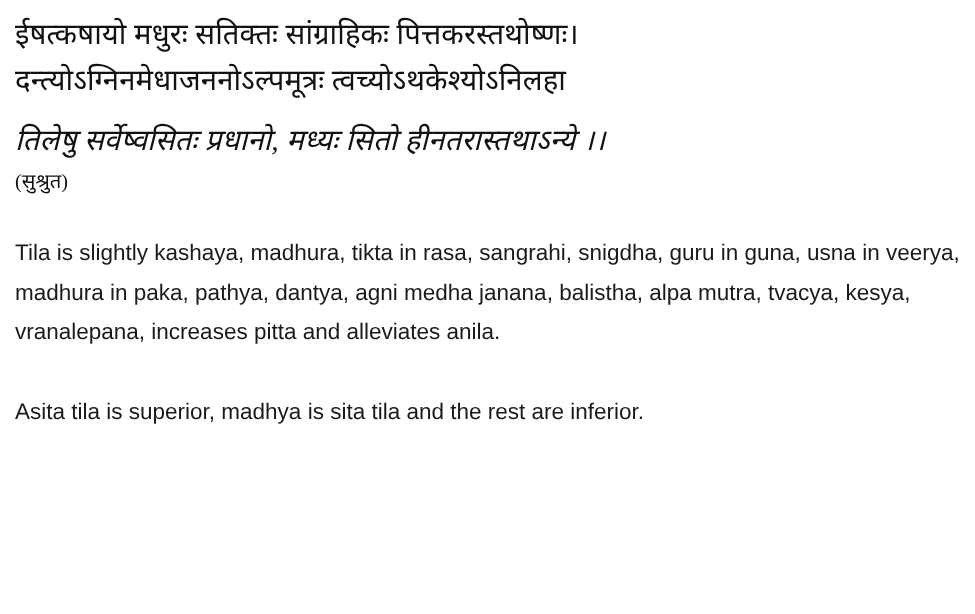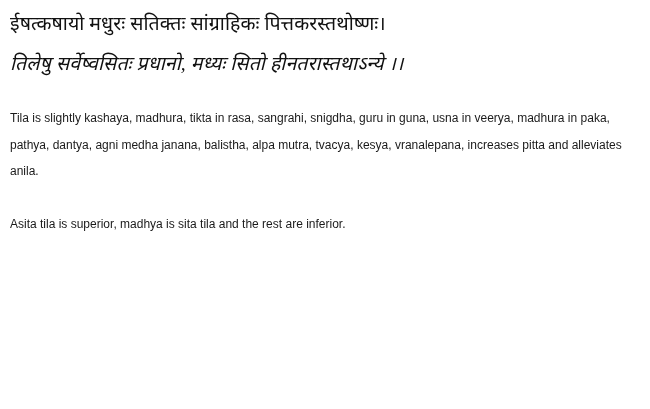--- a/index.html
+++ b/index.html
@@ -38,40 +38,42 @@
   .attribution {
     font-family: "Liberation Serif", "DejaVu Serif", serif;
     font-size: 13.5px;
     line-height: 18px;
     color: #111111;
     margin-top: 2px;
   }
   .english-block {
     margin-top: 26px;
     font-family: "Liberation Sans", "DejaVu Sans", sans-serif;
-    font-size: 12px;
+    font-size: 15px;
     line-height: 26.5px;
     color: #1a1a1a;
   }
   .english-para {
     margin: 0;
   }
   .english-para + .english-para {
     margin-top: 26px;
   }
 </style>
 </head>
 <body>
 
 <div class="page">
 
   <div class="sanskrit-block">
     <div class="sanskrit-line">ईषत्कषायो मधुरः सतिक्तः सांग्राहिकः पित्तकरस्तथोष्णः।</div>
+    <div class="sanskrit-line">दन्त्योऽग्निनमेधाजननोऽल्पमूत्रः त्वच्योऽथकेश्योऽनिलहा</div>
     <div class="sanskrit-line second-group">तिलेषु सर्वेष्वसितः प्रधानो, मध्यः सितो हीनतरास्तथाऽन्ये ।।</div>
   </div>
 
+  <div class="attribution">(सुश्रुत)</div>
 
   <div class="english-block">
     <p class="english-para">Tila is slightly kashaya, madhura, tikta in rasa, sangrahi, snigdha, guru in guna, usna in veerya, madhura in paka, pathya, dantya, agni medha janana, balistha, alpa mutra, tvacya, kesya, vranalepana, increases pitta and alleviates anila.</p>
     <p class="english-para">Asita tila is superior, madhya is sita tila and the rest are inferior.</p>
   </div>
 
 </div>
 
 </body></html>

